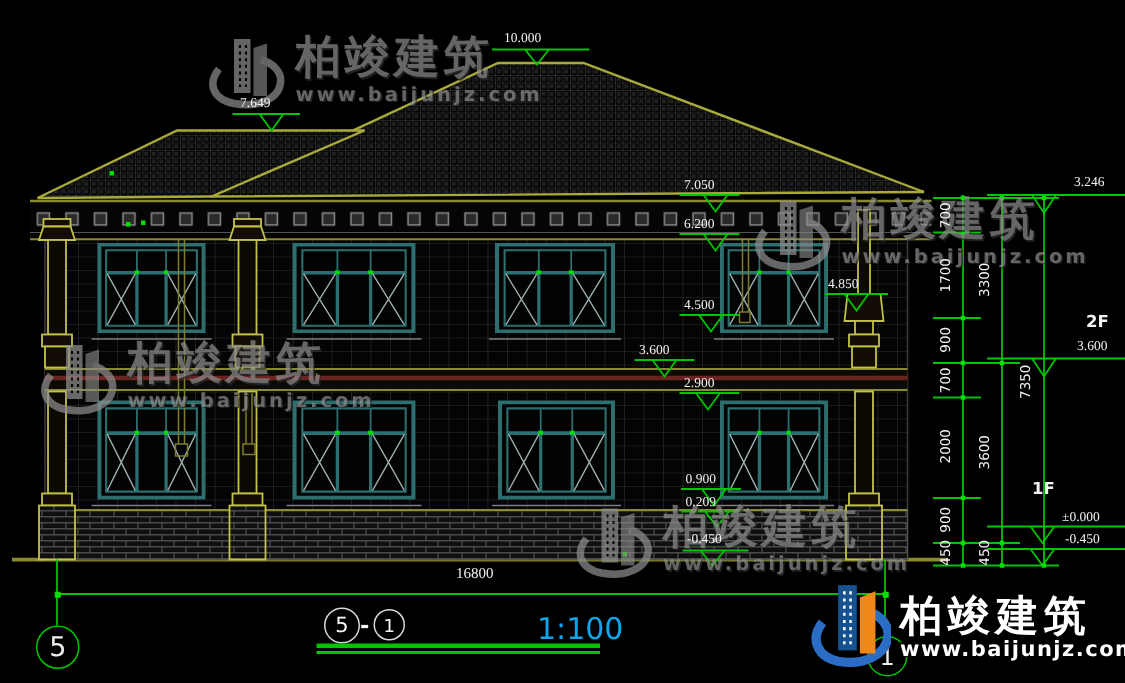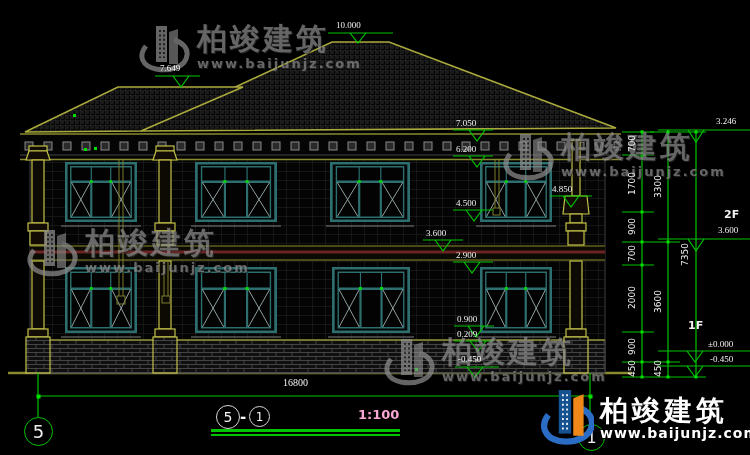--- a/index.html
+++ b/index.html
@@ -11,21 +11,21 @@
   .vtext{position:absolute;z-index:3;width:34px;height:11px;text-align:center;color:#f2f2f2;
          font-size:9px;line-height:11px;transform:rotate(-90deg);}
   .flabel{position:absolute;z-index:3;color:#f2f2f2;font-size:11px;font-weight:bold;}
   
   .bubble{position:absolute;z-index:2;border:1.5px solid #00c400;border-radius:50%;
           color:#eee;display:flex;align-items:center;justify-content:center;background:transparent;}
   
   .t-circle{position:absolute;z-index:3;border:1.5px solid #d8d8d8;border-radius:50%;
             color:#f5f5f5;display:flex;align-items:center;justify-content:center;}
   .t-name{position:absolute;z-index:3;color:#f5f5f5;font-size:22px;font-weight:bold;letter-spacing:1px;}
-  .t-scale{position:absolute;z-index:3;color:#f9a8d4;font-size:13px;font-weight:bold;}
+  .t-scale{position:absolute;z-index:3;color:#0ea5e9;font-size:20px;font-weight:normal;}
   .t-dash{position:absolute;z-index:3;color:#f5f5f5;font-size:15px;font-weight:bold;}
   .uline{position:absolute;z-index:3;background:#00c400;}
   
   .wm{position:absolute;z-index:2;display:flex;gap:7px;color:#8d8d8d;opacity:.72;}
   .wm .tx{display:flex;flex-direction:column;}
   .wm .brand{font-size:30px;font-weight:bold;letter-spacing:3px;line-height:1.1;
              text-shadow:1px 1px 0 #2c2c2c;}
   .wm .site{font-size:13px;font-weight:bold;letter-spacing:2px;margin-top:1px;
             text-shadow:1px 1px 0 #2c2c2c;}
   
@@ -232,21 +232,21 @@
 <span class="vtext" style="left:615px;top:221px">900</span>
 <span class="vtext" style="left:615px;top:248px">700</span>
 <span class="vtext" style="left:615px;top:292px">2000</span>
 <span class="vtext" style="left:615px;top:341px">900</span>
 <span class="vtext" style="left:615px;top:363px">450</span>
 <span class="vtext" style="left:641px;top:181px">3300</span>
 <span class="vtext" style="left:641px;top:296px">3600</span>
 <span class="vtext" style="left:641px;top:363px">450</span>
 <span class="vtext" style="left:668px;top:249px">7350</span>
 
-<span class="mk" style="left:283px;top:378px;width:46px;text-align:left;font-size:10px">16800</span>
+<span class="mk" style="left:283px;top:378px;width:46px;text-align:right;font-size:10px">16800</span>
 
 <div class="bubble" style="left:24px;top:417px;width:27px;height:27px;font-size:18px">5</div>
 <div class="bubble" style="left:578px;top:424px;width:25px;height:25px;font-size:16px">1</div>
 
 <div class="t-circle" style="left:216px;top:405px;width:22px;height:22px;font-size:14px">5</div>
 <span class="t-dash" style="left:240px;top:408px">-</span>
 <div class="t-circle" style="left:249px;top:406px;width:19px;height:19px;font-size:12px">1</div>
 <span class="t-scale" style="left:358px;top:407px">1:100</span>
 <div class="uline" style="left:211px;top:429px;width:189px;height:3px"></div>
 <div class="uline" style="left:211px;top:434px;width:189px;height:1.5px"></div>

